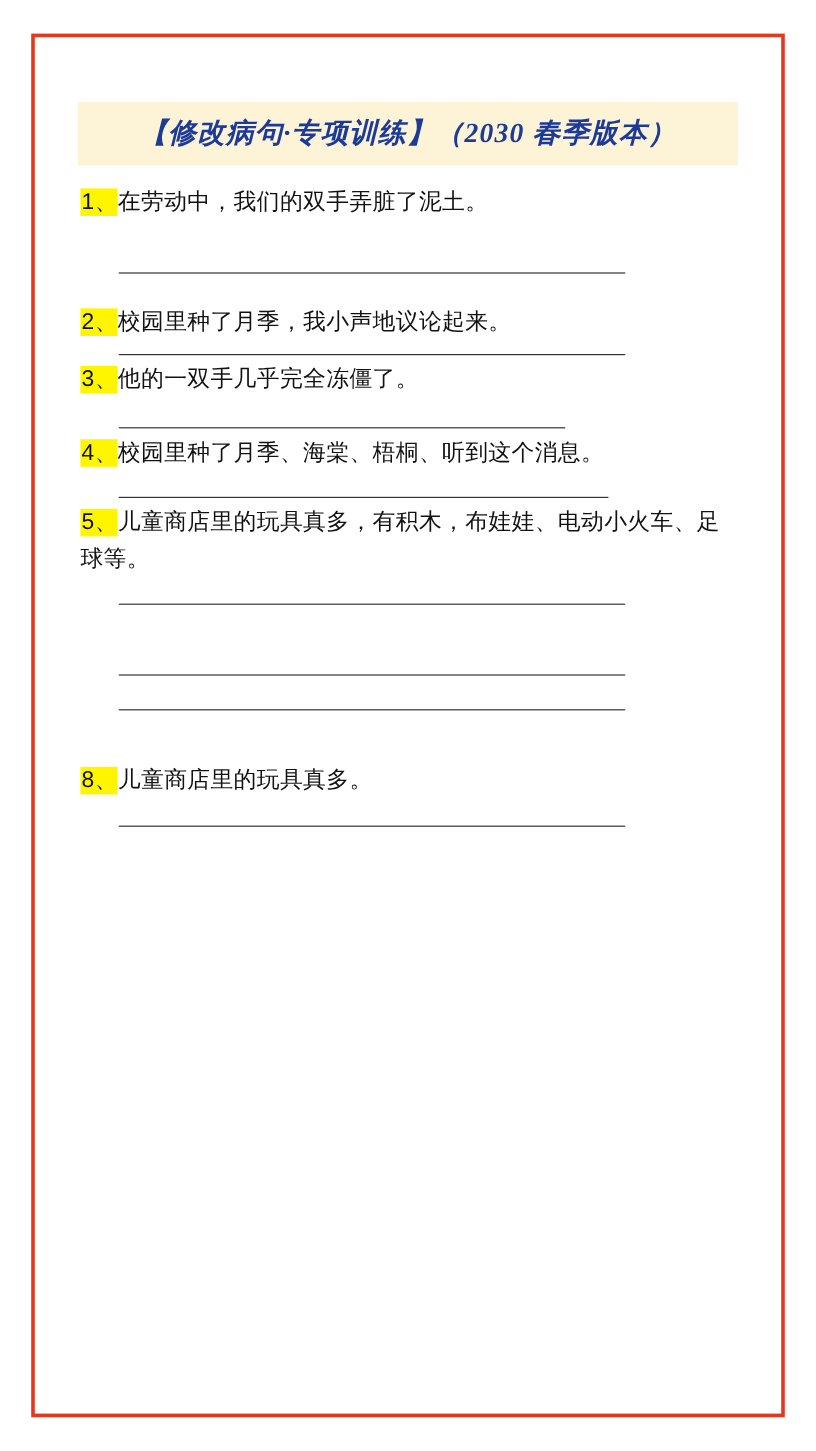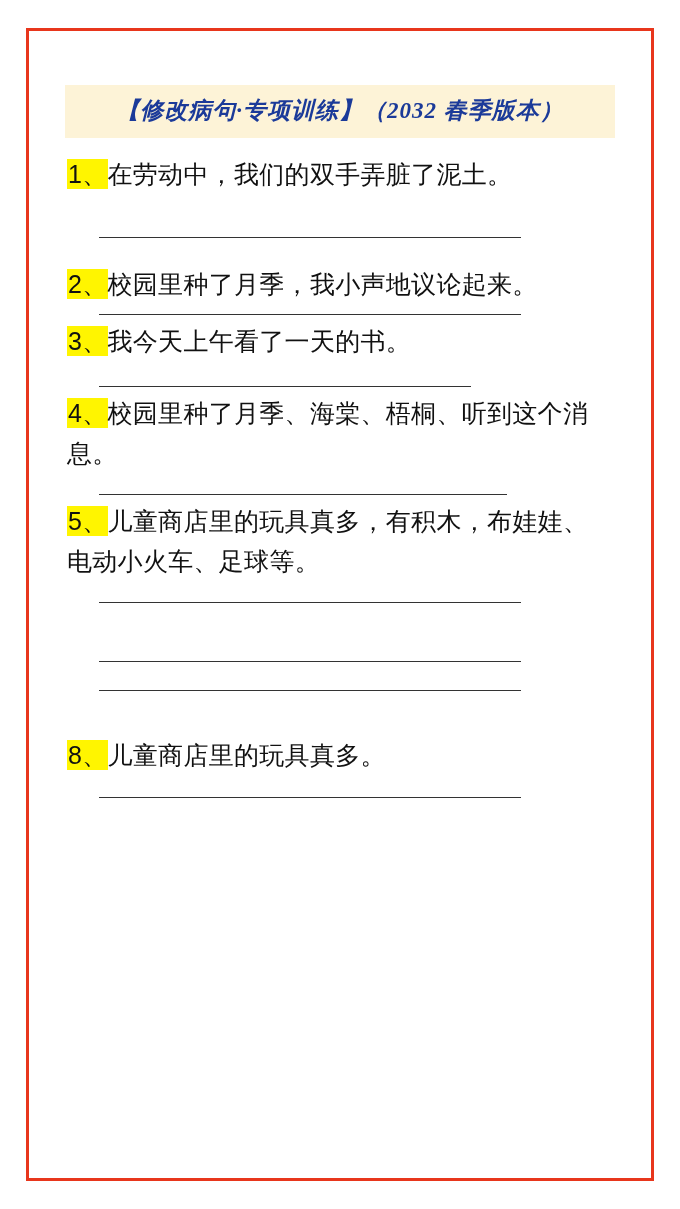--- a/index.html
+++ b/index.html
@@ -44,21 +44,21 @@
     font-style: italic;
     font-size: 23px;
     color: #1b3a99;
     letter-spacing: 1px;
     white-space: nowrap;
   }
   .item {
     margin-bottom: 2px;
   }
   .q-line {
-    font-size: 25px;
+    font-size: 19px;
     color: #111111;
     line-height: 1.62;
     letter-spacing: 0.3px;
     padding: 0 2px;
   }
   .num {
     background: #fff500;
     padding: 1px 0 1px 1px;
   }
   .answer-rule {
@@ -70,42 +70,42 @@
   }
 </style>
 </head>
 <body>
 
 <div class="page">
   <div class="border-frame">
     <div class="inner">
 
       <div class="title-band">
-        <span class="title-text">【修改病句·专项训练】（2032 春季版本）</span>
+        <span class="title-text">【修改病句·专项训练】（2030 春季版本）</span>
       </div>
 
       <div id="questions">
           <div class="item">
             <div class="q-line"><span class="num">1、</span><span>在劳动中，我们的双手弄脏了泥土。</span></div>
             <div style="height: 42px;"></div>
             <div class="rule-wrap">
               <div class="answer-rule" style="width: 422px;"></div>
             </div>
             <div style="height: 24px;"></div>
           </div>
           <div class="item">
             <div class="q-line"><span class="num">2、</span><span>校园里种了月季，我小声地议论起来。</span></div>
             <div style="height: 10px;"></div>
             <div class="rule-wrap">
               <div class="answer-rule" style="width: 422px;"></div>
             </div>
             <div style="height: 4px;"></div>
           </div>
           <div class="item">
-            <div class="q-line"><span class="num">3、</span><span>我今天上午看了一天的书。</span></div>
+            <div class="q-line"><span class="num">3、</span><span>他的一双手几乎完全冻僵了。</span></div>
             <div style="height: 24px;"></div>
             <div class="rule-wrap">
               <div class="answer-rule" style="width: 372px;"></div>
             </div>
             <div style="height: 4px;"></div>
           </div>
           <div class="item">
             <div class="q-line"><span class="num">4、</span><span>校园里种了月季、海棠、梧桐、听到这个消息。</span></div>
             <div style="height: 20px;"></div>
             <div class="rule-wrap">

